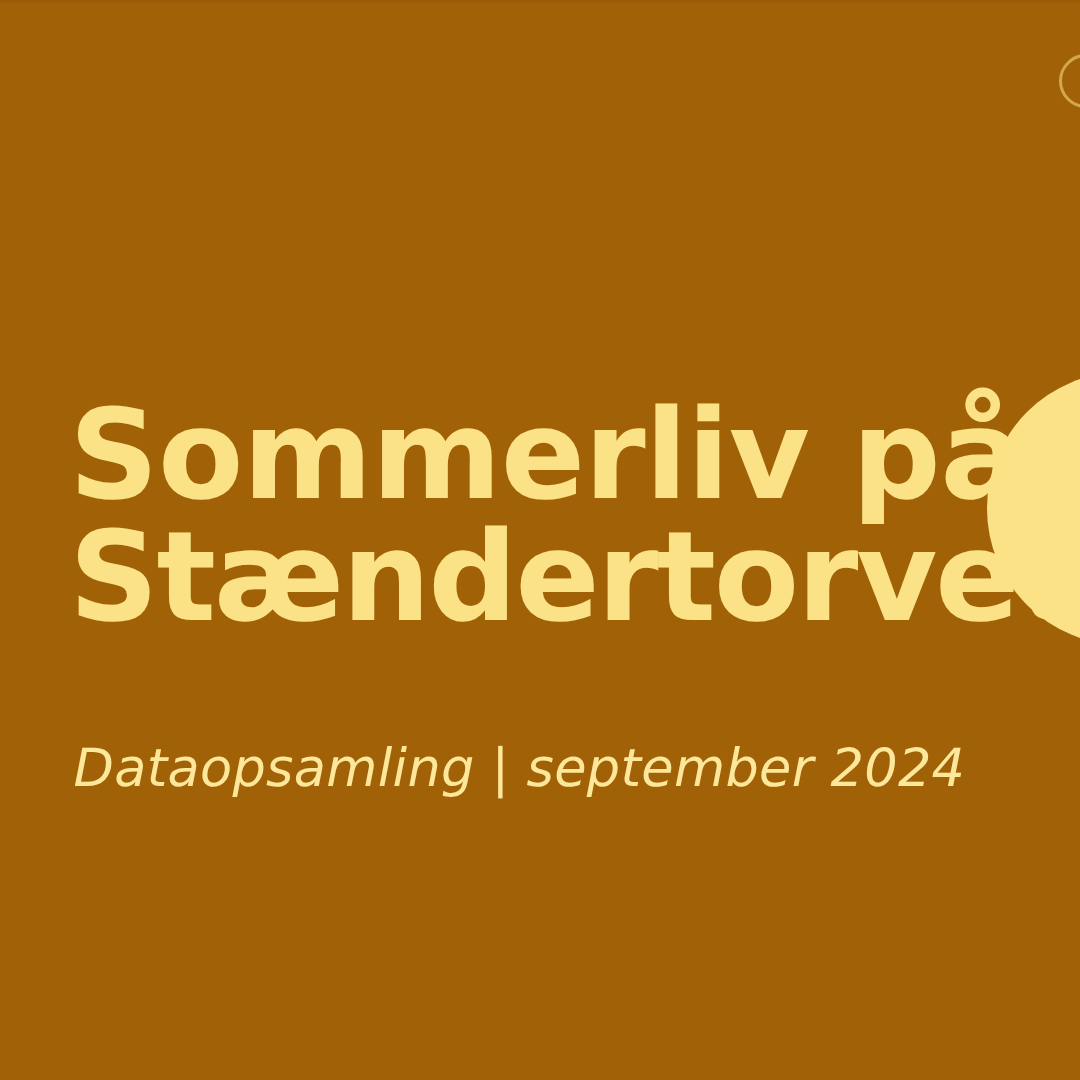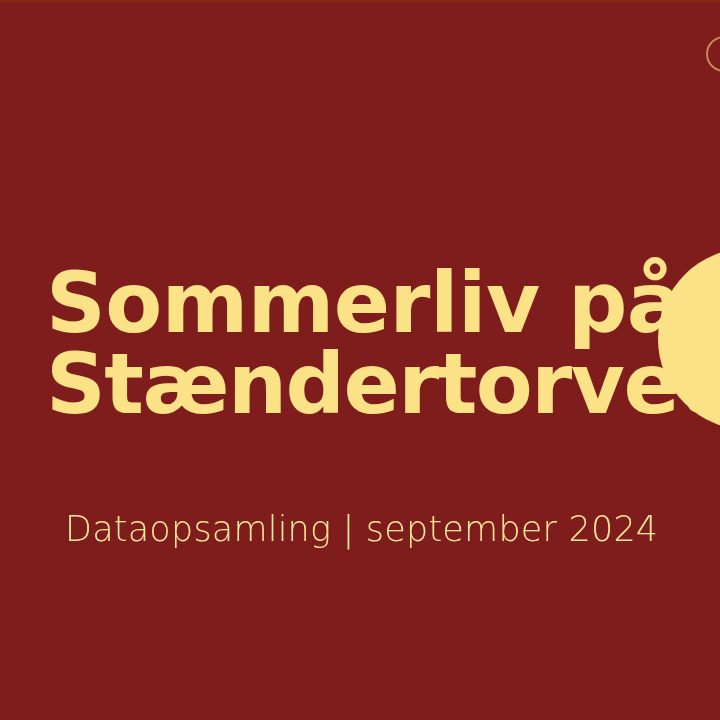--- a/index.html
+++ b/index.html
@@ -6,21 +6,21 @@
     margin: 0;
     padding: 0;
     background: #ffffff;
   }
 
   #poster {
     position: relative;
     width: 720px;
     height: 720px;
     overflow: hidden;
-    background: #7f1d1d;
+    background: #a16207;
     font-family: "Liberation Sans", sans-serif;
   }
 
   
   .top-band {
     position: absolute;
     top: 0;
     left: 0;
     width: 720px;
     height: 3px;
@@ -79,28 +79,29 @@
   }
 
   .headline .line-2 {
     letter-spacing: -1.5px;
   }
 
   .subtitle {
     position: absolute;
     left: 49px;
     top: 493px;
-    margin: 16px;
+    margin: 0;
     color: #FDE79A;
     font-family: "DejaVu Sans", sans-serif;
     font-weight: 300;
     font-size: 35px;
     line-height: 1.15;
     letter-spacing: 0.2px;
     white-space: nowrap;
+    font-style: italic;
   }
 </style>
 </head>
 <body>
 
 <div id="poster">
 
   <div class="top-band"></div>
 
   <div class="disc"></div>

